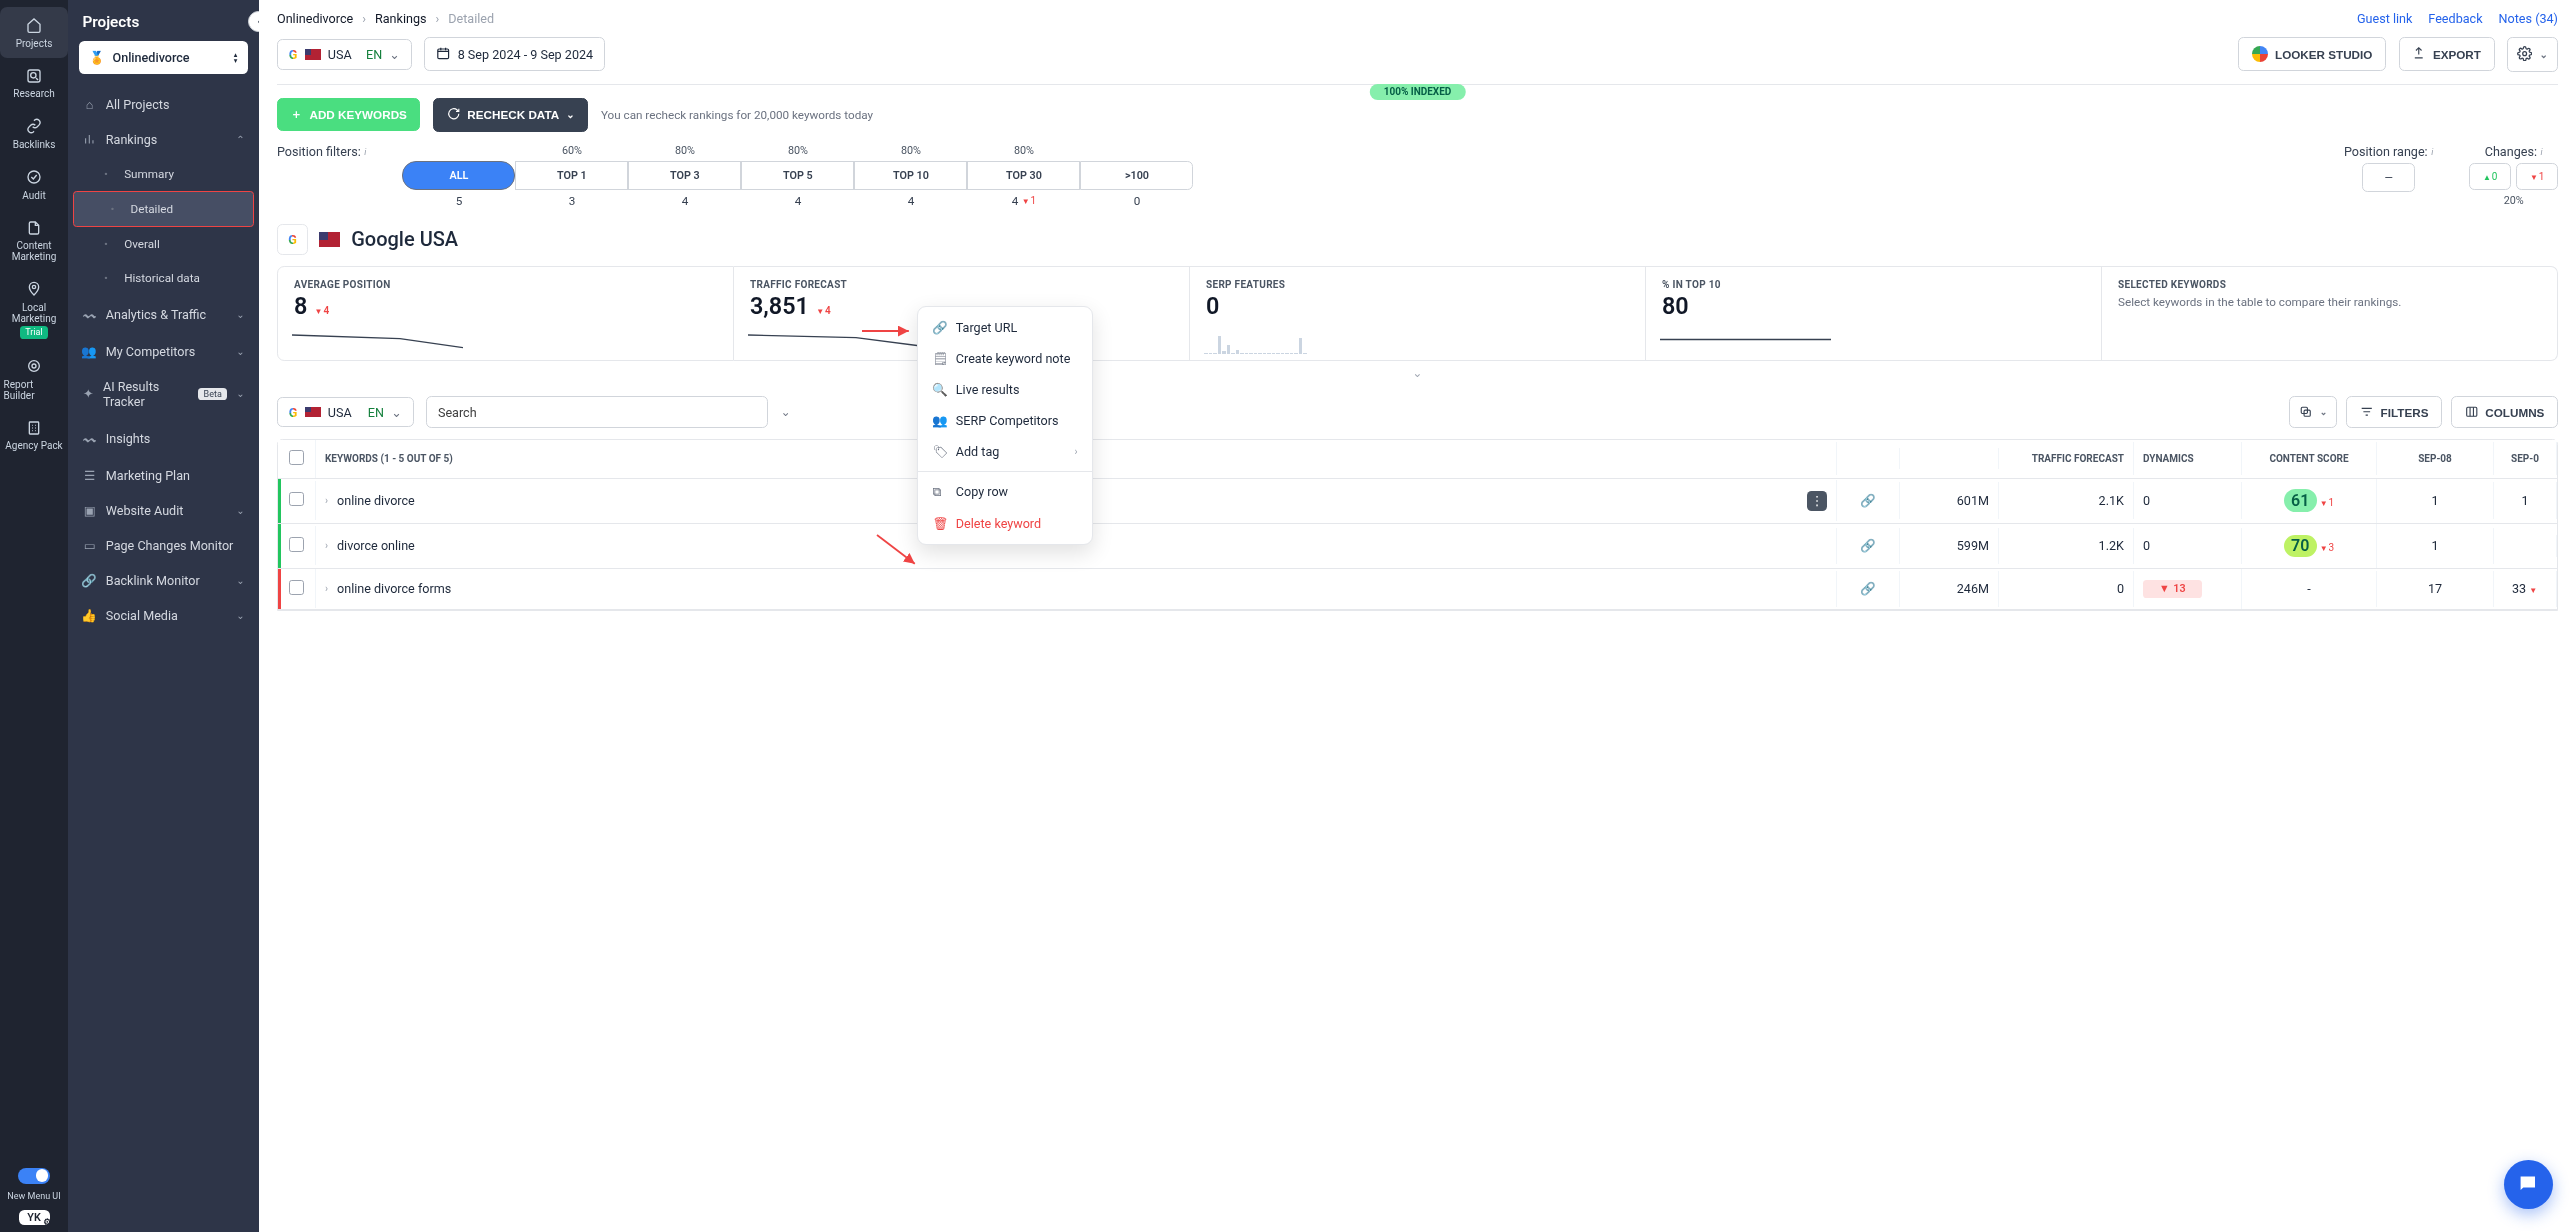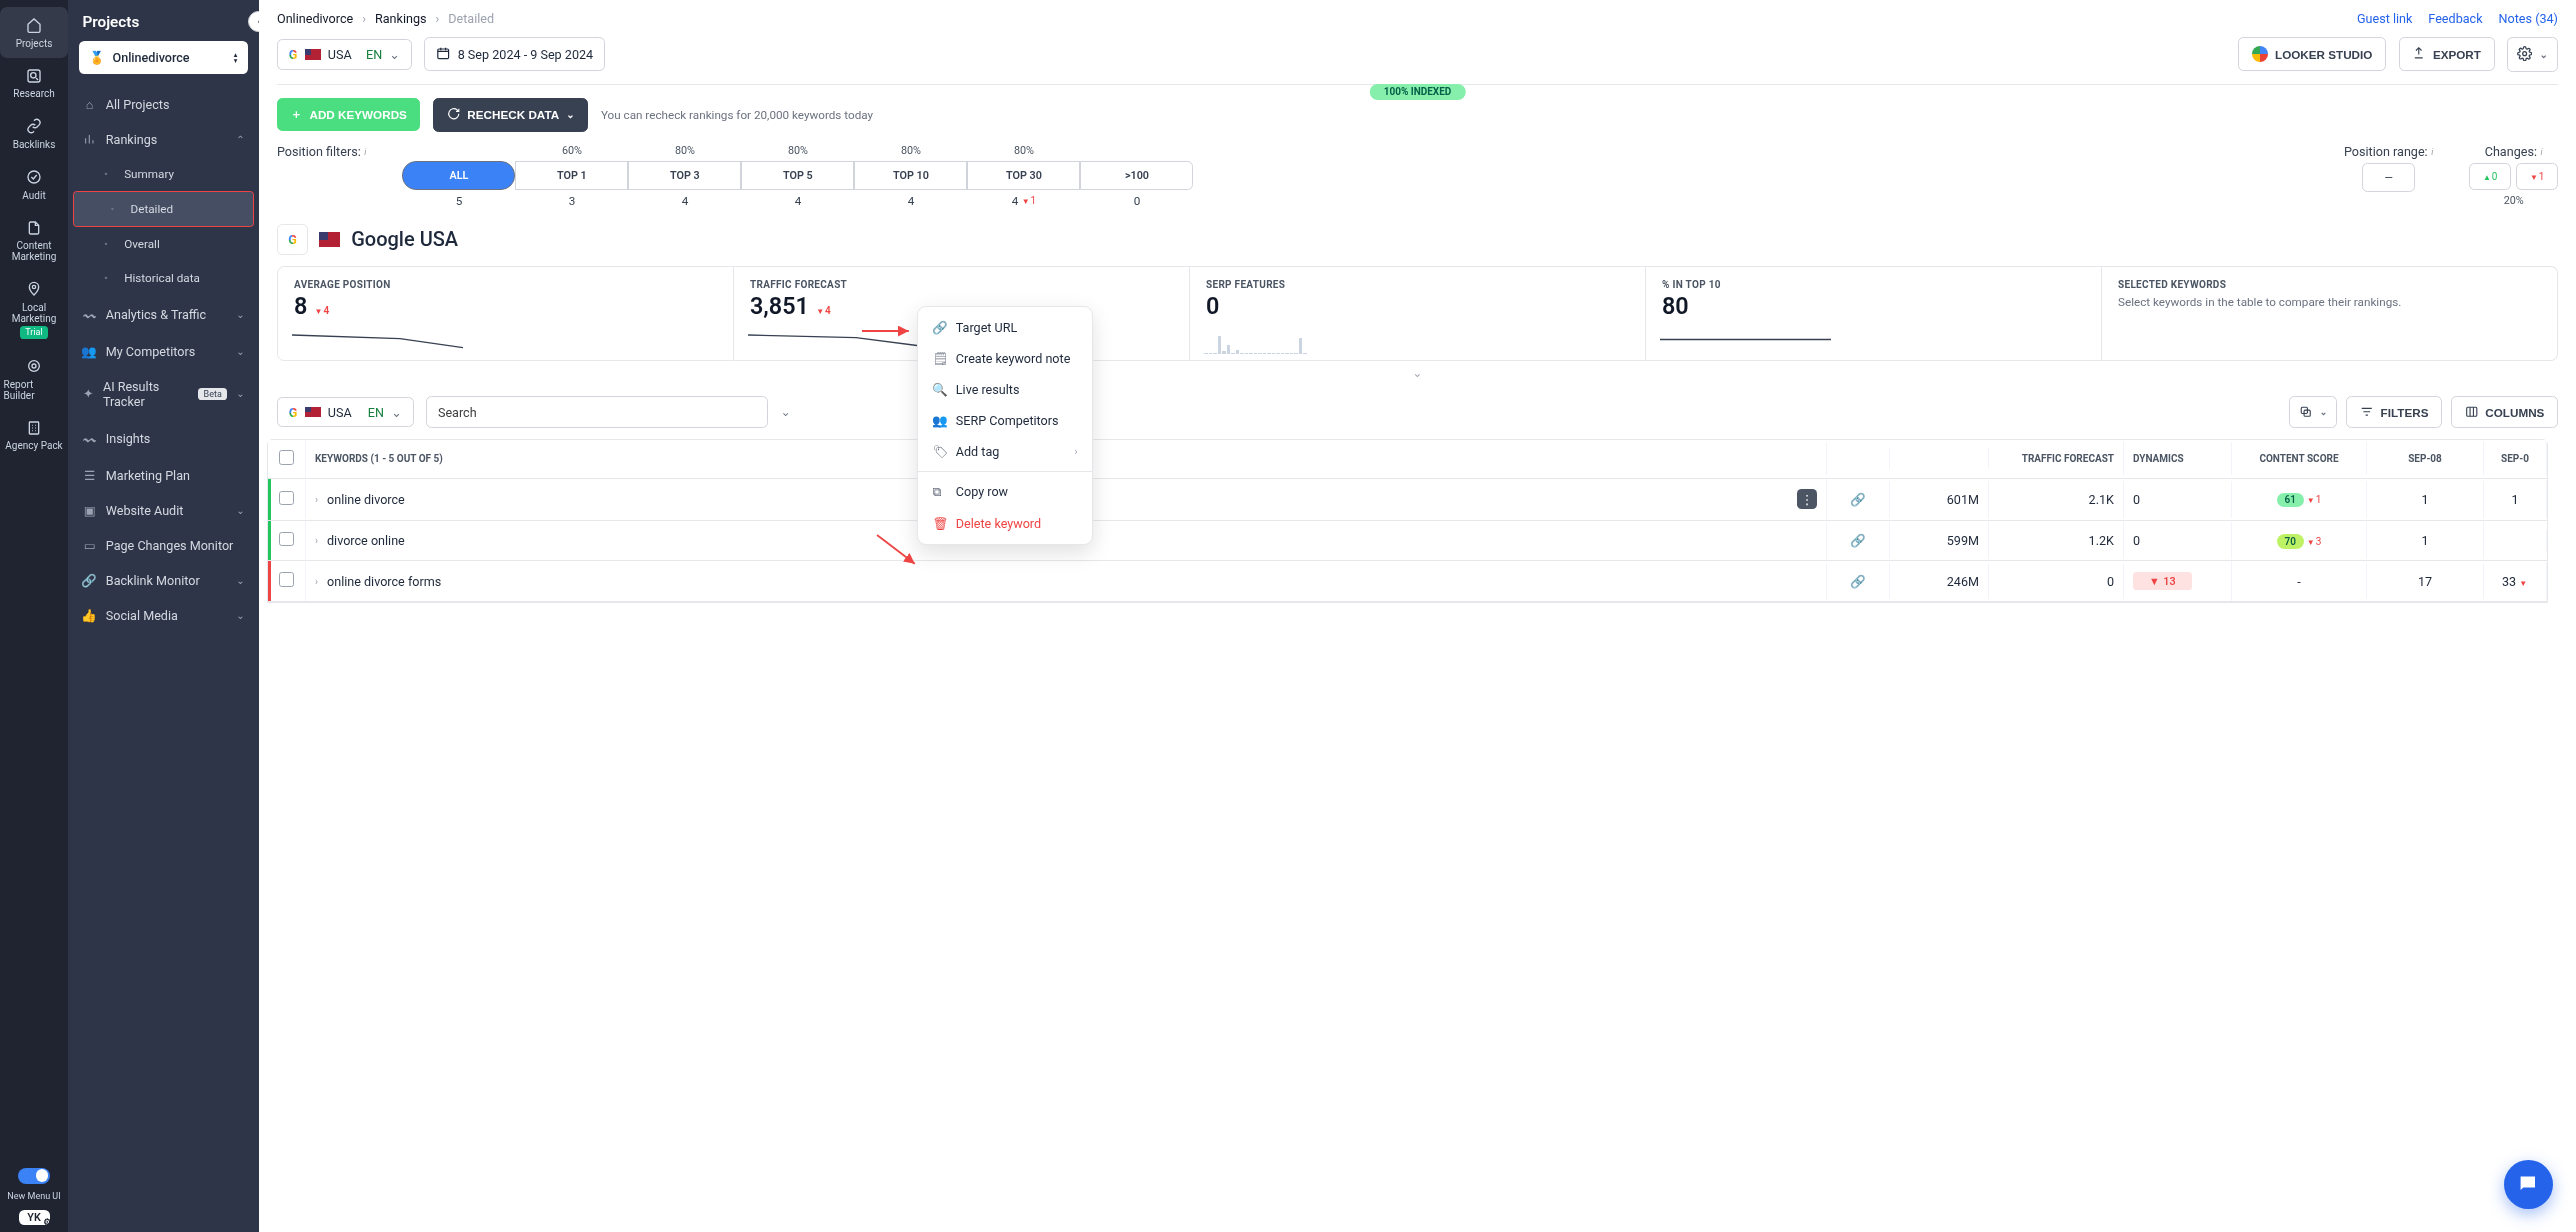--- a/index.html
+++ b/index.html
@@ -112,40 +112,40 @@
 
 
 .expand { text-align: center; padding: 5.4px 0 12.6px; color: #9ca3af; cursor: pointer; }
 
 
 .tblbar { display: flex; align-items: center; gap: 12.6px; padding: 3.6px 18px 10.8px; }
 .search { border: 0.9px solid #d1d5db; border-radius: 5.4px; padding: 7.2px 10.8px; flex: 0 0 342px; color: #404040; font-size: 12.6px; }
 .tblbar .right { margin-left: auto; display: flex; gap: 9px; }
 
 
-.tbl { width: calc(100% - 36px); margin: 0 8px; border: 0.9px solid #e5e7eb; border-radius: 5.4px 5.4px 0 0; }
+.tbl { width: calc(100% - 36px); margin: 0 18px; border: 0.9px solid #e5e7eb; border-radius: 5.4px 5.4px 0 0; }
 .tbl .hdr, .tbl .row { display: flex; align-items: center; }
 .tbl .hdr { background: #fff; border-bottom: 0.9px solid #e5e7eb; font-size: 10px; font-weight: 700; color: #4b5563; }
 .tbl .cell { padding: 10.8px 9px; border-right: 0.9px solid #f1f5f9; }
 .c-chk  { width: 38px; text-align: center; }
 .c-kw   { flex: 1 1 0; min-width: 270px; display: flex; align-items: center; gap: 7.2px; }
 .c-link { width: 63px; text-align: center; color: #2563eb; }
 .c-vol  { width: 99px; text-align: right; padding-right: 16px; }
 .c-tf   { width: 135px; text-align: right; padding-right: 16px; }
 .c-dyn  { width: 108px; }
 .c-cs   { width: 135px; text-align: center; }
 .c-s08  { width: 117px; text-align: center; }
 .c-s09  { width: 63px;  text-align: center; border-right: none; }
 .tbl .row { border-bottom: 0.9px solid #e5e7eb; font-size: 12.6px; position: relative; }
 .tbl .row .stripe { position: absolute; left: 0; top: 0; bottom: 0; width: 2.7px; }
 .stripe.green { background: #22c55e; }
 .stripe.red   { background: #ef4444; }
 .chkbox { width: 14.4px; height: 14.4px; border: 1.4px solid #9ca3af; border-radius: 2.7px; display: inline-block; }
 .kebab { width: 20px; height: 20px; border-radius: 4.5px; background: #4b5563; color: #fff; display: inline-flex; align-items: center; justify-content: center; font-size: 12.6px; margin-left: auto; }
-.score { display: inline-flex; align-items: center; justify-content: center; min-width: 27px; padding: 1.8px 7.2px; border-radius: 900px; font-size: 10px; font-weight: 600; color: #065f46; }
+.score { display: inline-flex; align-items: center; justify-content: center; min-width: 27px; padding: 1.8px 7.2px; border-radius: 900px; font-size: 16px; font-weight: 600; color: #065f46; }
 .score.g { background: #86efac; }
 .score.y { background: #bef264; }
 .dynchip { background: #fee2e2; color: #ef4444; padding: 2.7px 16px; border-radius: 3.6px; font-size: 10.8px; font-weight: 600; display: inline-flex; align-items: center; gap: 3.6px; }
 .grow { color: #9ca3af; font-size: 10px; margin-right: 1.8px; }
 
 
 .chatfab { position: fixed; right: 23.4px; bottom: 23.4px; width: 49px; height: 49px; border-radius: 50%; background: #2563eb; display: flex; align-items: center; justify-content: center; color: #fff; box-shadow: 0 5.4px 16px rgba(37,99,235,.4); }
 
 
 .flag-us { width: 16px; height: 10.8px; background: linear-gradient(#b22234 0 0) 0 0/100% 15% repeat-y, linear-gradient(#fff 0 0) 0 7%/100% 15% repeat-y; position: relative; display: inline-block; }

